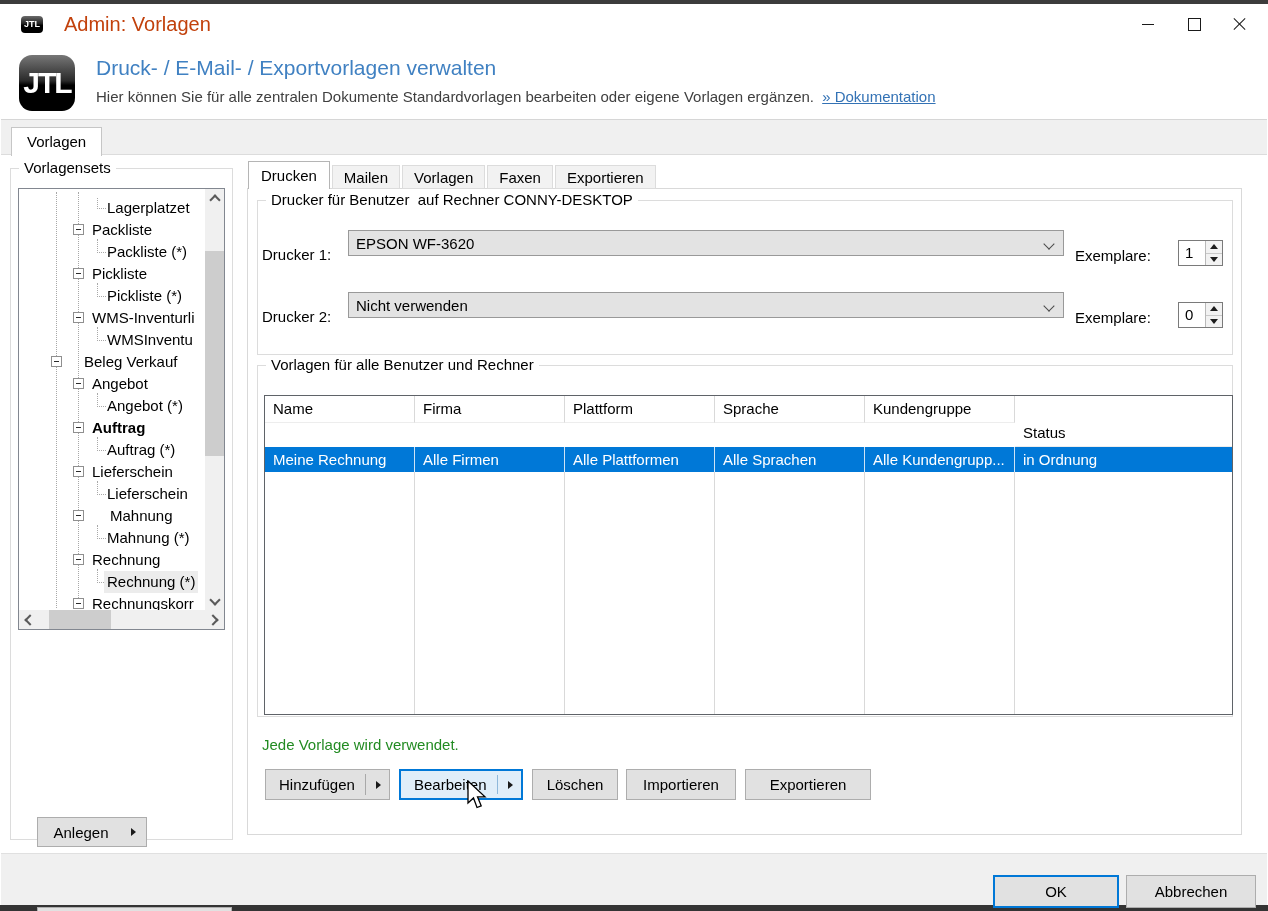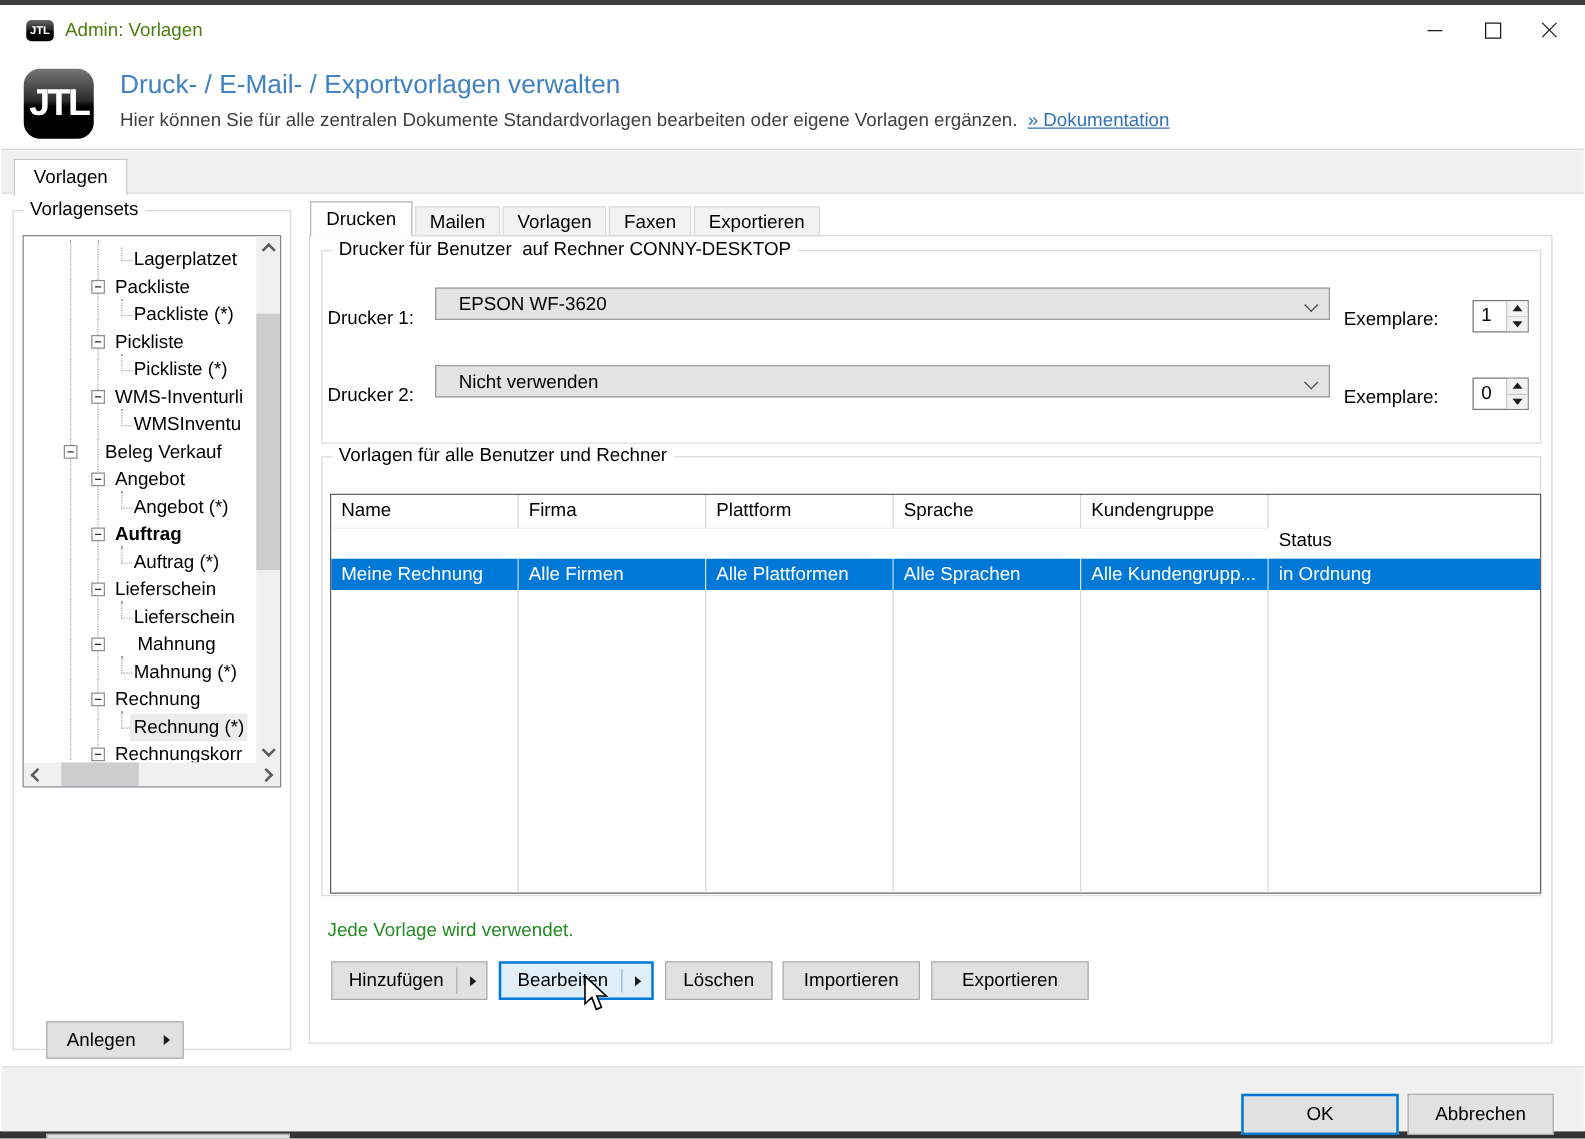--- a/index.html
+++ b/index.html
@@ -7,21 +7,21 @@
          font-family:"Liberation Sans",sans-serif;font-size:15px;color:#000;}
   .backdrop{position:absolute;left:0;right:0;background:#3c3c3c;}
   .backdrop.top{top:0;height:4px;}
   .backdrop.bottom{bottom:0;height:6px;background:#343434;}
 
   
   .titlebar{position:absolute;left:1px;right:1px;top:4px;height:40px;background:#fff;display:flex;align-items:center;}
   .mini-logo{display:inline-block;margin-left:20px;width:22px;height:17px;border-radius:4px;
              background:linear-gradient(#6b6b6b, #222 45%, #000 55%);color:#fff;font-weight:bold;
              font-size:9px;text-align:center;line-height:17px;letter-spacing:0;}
-  .tb-title{margin-left:9px;font-size:15px;color:#4d7c0f;}
+  .tb-title{margin-left:21px;font-size:20px;color:#c2410c;}
   .win-controls{position:absolute;right:4px;top:0;height:40px;display:flex;}
   .wc{width:46px;height:40px;display:grid;place-items:center;}
   .ic-min{width:12px;height:1px;background:#1a1a1a;display:block;}
   .ic-max{width:11px;height:11px;border:1px solid #1a1a1a;display:block;}
   .ic-close{position:relative;width:14px;height:14px;display:block;}
   .ic-close::before,.ic-close::after{content:"";position:absolute;left:6px;top:-1px;width:1px;height:16px;background:#1a1a1a;}
   .ic-close::before{transform:rotate(45deg);} .ic-close::after{transform:rotate(-45deg);}
 
   
   .header{position:absolute;left:1px;right:1px;top:44px;height:75px;background:#fff;border-bottom:1px solid #d6d6d6;}
@@ -76,21 +76,21 @@
   
   #detail-tabs{position:absolute;left:248px;top:161px;height:28px;display:flex;align-items:flex-end;z-index:2;}
   .dtab{height:24px;line-height:23px;padding:0 11px;background:#f2f2f2;border:1px solid #dcdcdc;box-sizing:border-box;margin-right:2px;}
   .dtab.active{height:28px;line-height:27px;background:#fff;border:1px solid #b5b5b5;border-bottom:none;padding:0 12px;}
   .pane{position:absolute;left:247px;top:188px;width:995px;height:647px;border:1px solid #d9d9d9;box-sizing:border-box;z-index:0;}
 
   #printer-group{left:257px;top:200px;width:976px;height:155px;}
   #templates-group{left:257px;top:365px;width:976px;height:352px;}
   .plabel{position:absolute;white-space:nowrap;}
   .combo{position:absolute;height:26px;background:#e3e3e3;border:1px solid #999;box-sizing:border-box;display:flex;align-items:center;}
-  .combo-val{padding-left:18px;white-space:nowrap;}
+  .combo-val{padding-left:7px;white-space:nowrap;}
   .combo .chev{position:absolute;right:10px;top:9px;border-color:#4a4a4a;border-width:1px;width:7px;height:7px;}
   .spinner{position:absolute;width:45px;height:26px;background:#fff;border:1px solid #7a7a7a;box-sizing:border-box;display:flex;}
   .spin-val{flex:1;line-height:24px;padding-left:6px;}
   .spin-btns{width:16px;border-left:1px solid #b9b9b9;display:flex;flex-direction:column;}
   .sb{flex:1;display:grid;place-items:center;background:#f2f2f2;}
   .sb.up{border-bottom:1px solid #c9c9c9;}
   .tri-up{width:0;height:0;border-left:4px solid transparent;border-right:4px solid transparent;border-bottom:5px solid #1c1c1c;}
   .tri-down{width:0;height:0;border-left:4px solid transparent;border-right:4px solid transparent;border-top:5px solid #1c1c1c;}
 
   
@@ -113,21 +113,21 @@
   .adiv{position:absolute;right:23px;top:4px;bottom:4px;width:1px;background:#a9a9a9;}
   .aarrow{position:absolute;right:8px;top:50%;transform:translateY(-50%);width:0;height:0;
           border-left:5px solid #1a1a1a;border-top:4px solid transparent;border-bottom:4px solid transparent;}
   .abtn.focus{background:#e0eef9;border:2px solid var(--focus-border);}
   .abtn.focus .adiv{background:#8fb8da;}
 
   
   .footer{position:absolute;left:1px;right:1px;top:853px;height:52px;background:#f0f0f0;border-top:1px solid #e0e0e0;box-sizing:border-box;}
   .fbtn{position:absolute;top:21px;height:33px;display:flex;align-items:center;justify-content:center;}
   #ok-btn{left:992px;width:126px;border:2px solid var(--focus-border);}
-  #cancel-btn{left:1125px;width:117px;}
+  #cancel-btn{left:1125px;width:130px;}
 
   .cursor{position:absolute;left:467px;top:780px;z-index:10;pointer-events:none;}
 </style>
 </head>
 <body>
 
 <div class="stage">
   <div class="backdrop top"></div>
   <div class="backdrop bottom"></div>
 

